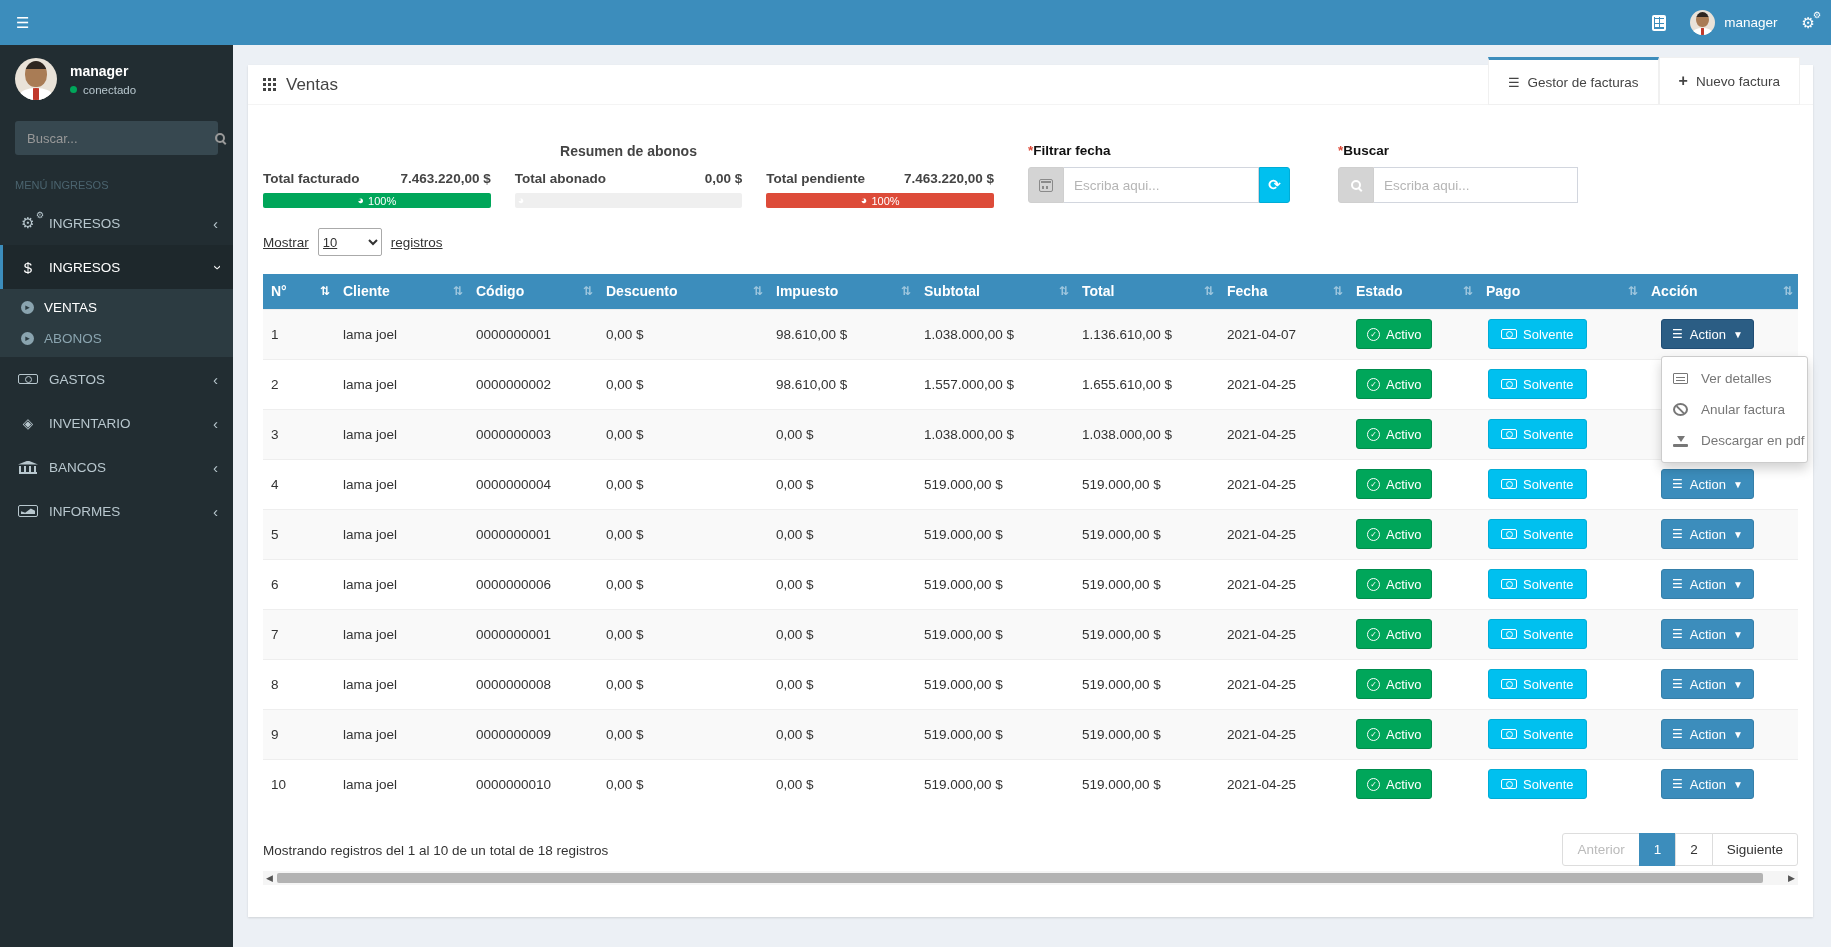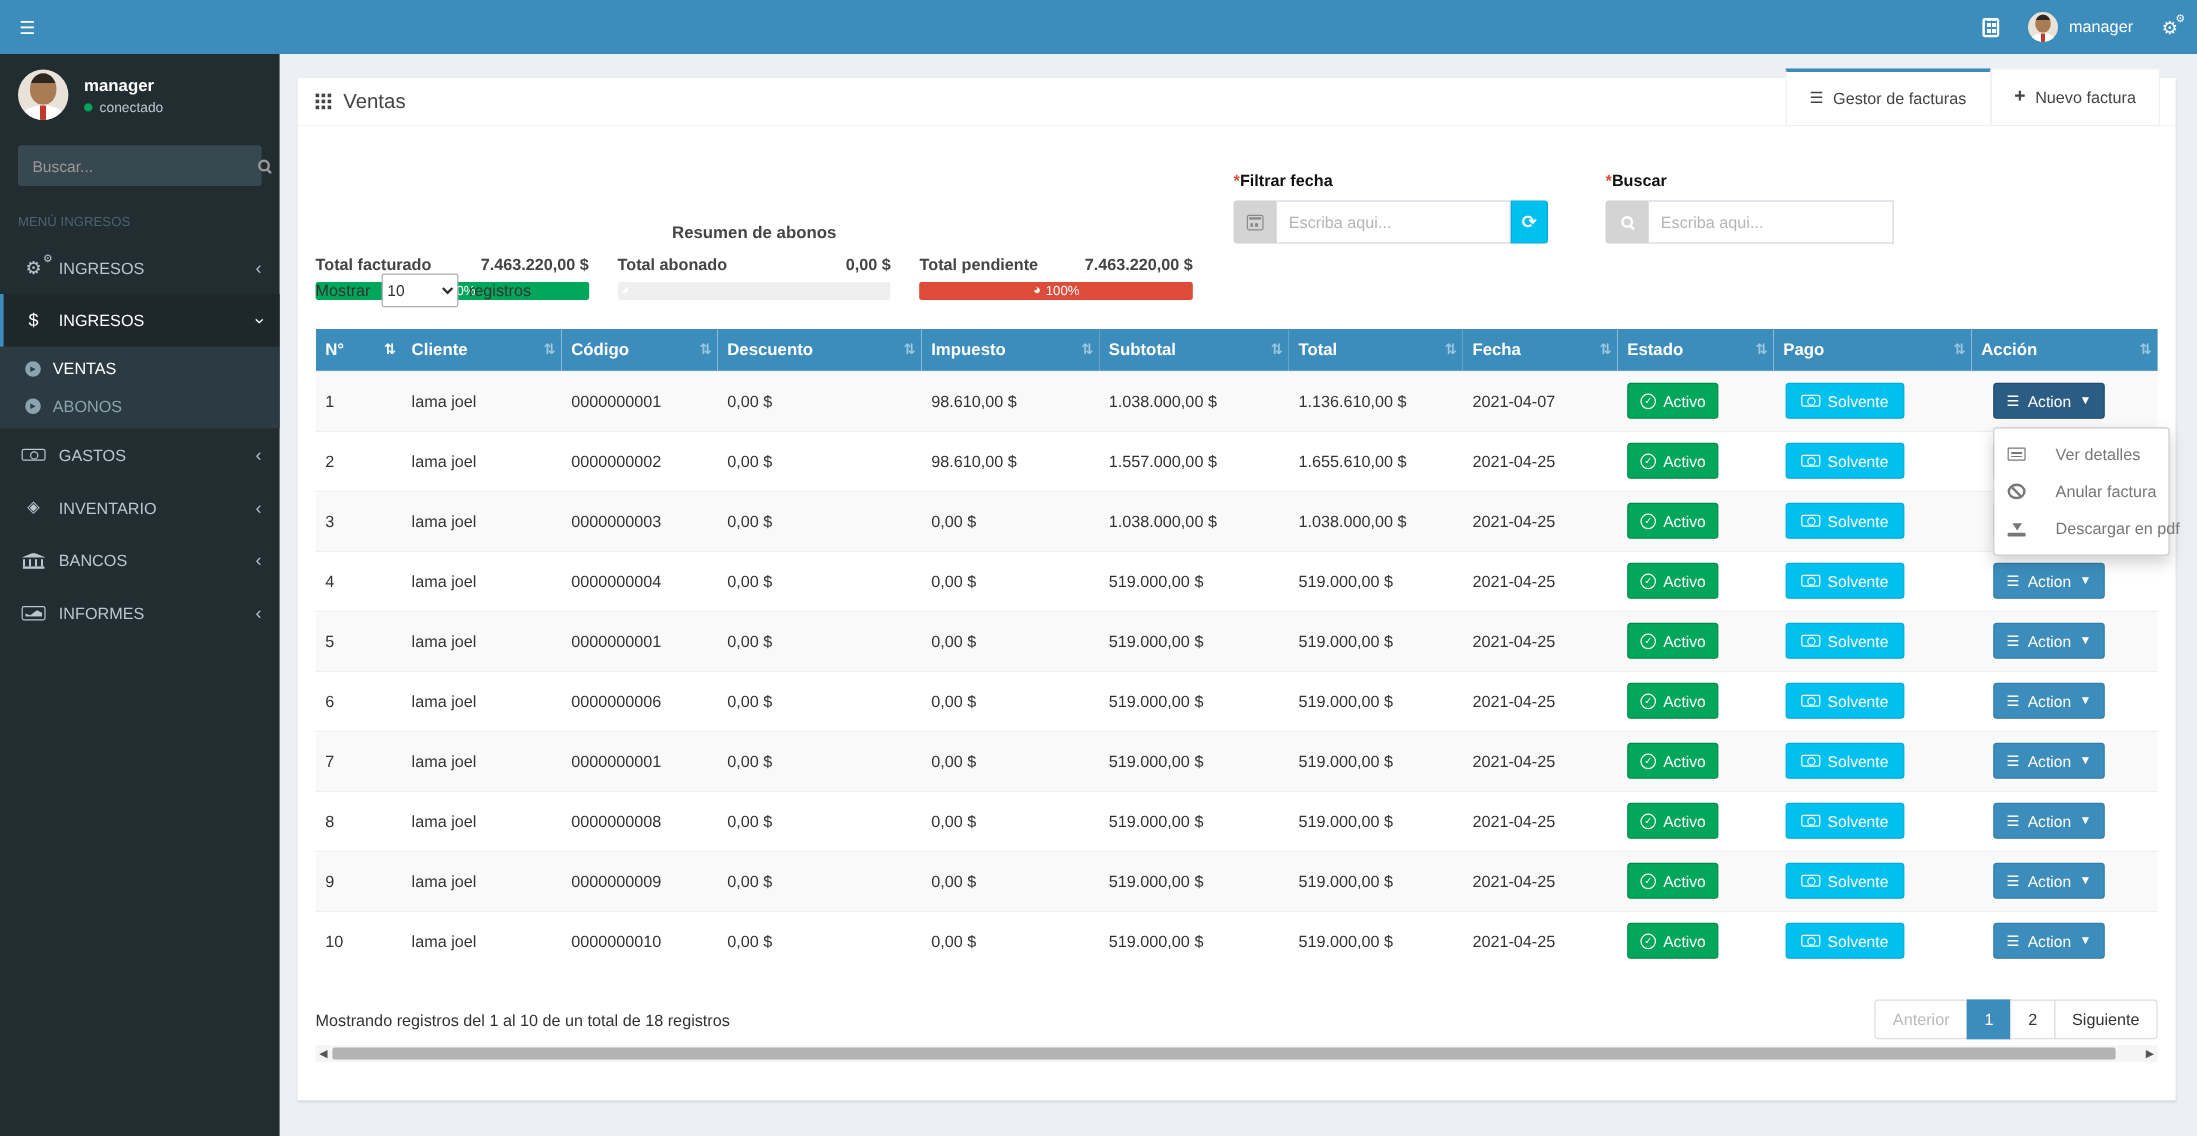--- a/index.html
+++ b/index.html
@@ -84,21 +84,21 @@
   .box { position:absolute; left:248px; top:65px; width:1565px; height:852px; background:#fff; box-shadow:0 1px 2px rgba(0,0,0,.12); }
   .box-header { height:40px; border-bottom:1px solid #f4f4f4; display:flex; align-items:center; padding:0 15px; }
   .box-title { display:flex; align-items:center; gap:9px; font-size:17px; color:#444; }
   .tabs { position:absolute; top:-8px; right:13px; display:flex; height:48px; }
   .tab { display:flex; align-items:center; gap:8px; padding:0 19px; font-size:13.5px; color:#444; background:#fff; border:1px solid #f0f0f0; cursor:pointer; }
   .tab.active { border-top:3px solid #3c8dbc; }
   .tab .plus { font-size:16px; font-weight:bold; }
   .tab .list-glyph { font-size:13px; }
 
   
-  .summary { position:absolute; left:7px; top:78px; width:747px;margin-top:42px; }
+  .summary { position:absolute; left:7px; top:78px; width:747px; }
   .summary-heading { text-align:center; font-size:14px; font-weight:bold; color:#444; margin-bottom:12px; }
   .stats { display:flex; gap:24px; padding:0 8px; }
   .stat { flex:1; }
   .stat-row { display:flex; justify-content:space-between; font-size:13.5px; font-weight:bold; color:#444; margin-bottom:7px; }
   .bar { height:15px; background:#efefef; border-radius:2px; display:flex; align-items:center; justify-content:center; gap:4px; color:#fff; font-size:11px; position:relative; }
   .bar .pie { font-size:11px; line-height:1; }
   .bar.green { background:#00a65a; }
   .bar.red { background:#dd4b39; }
   .bar.empty { justify-content:flex-start; padding-left:3px; }
 
@@ -109,41 +109,41 @@
   .filter-label { font-size:13.5px; font-weight:bold; color:#111; margin-bottom:9px; }
   .filter-label .req { color:#dd4b39; }
   .igroup { display:flex; height:36px; }
   .iaddon { width:36px; background:#d4d4d4; border:1px solid #cfcfcf; display:flex; align-items:center; justify-content:center; color:#8a8a8a; border-radius:3px 0 0 3px; }
   .iaddon.light { color:#fff; }
   .igroup input { flex:1; border:1px solid #d2d6de; border-left:0; outline:0; padding:0 10px; font-size:13.5px; color:#555; font-family:inherit; min-width:0; }
   .igroup input::placeholder { color:#b5b5b5; }
   .btn-refresh { width:31px; background:#00c0ef; border:1px solid #00acd6; color:#fff; font-size:15px; font-weight:bold; display:flex; align-items:center; justify-content:center; cursor:pointer; border-radius:0 3px 3px 0; }
 
   
-  .length-row { position:absolute; left:15px; top:163px; display:flex; align-items:center; gap:9px; font-size:13.5px; color:#333; }
+  .length-row { position:absolute; left:15px; top:163px; display:flex; align-items:center; gap:9px; font-size:13.5px; color:#333;text-decoration:underline; }
   .length-row select { width:64px; height:28px; font-size:13px; color:#333; border:1px solid #aaa; border-radius:2px; background:#fff; font-family:inherit; }
 
   
   .tbl { position:absolute; left:15px; top:209px; width:1535px; border-collapse:collapse; table-layout:fixed; }
   .tbl th { background:#3c8dbc; color:#fff; font-size:14px; text-align:left; height:35px; padding-left:8px; position:relative; font-weight:bold; }
   .tbl th .sort { position:absolute; right:5px; top:50%; transform:translateY(-50%); font-size:12px; color:rgba(255,255,255,.5); cursor:pointer; }
   .tbl th.sorted .sort { color:#fff; }
   .tbl td { height:50px; font-size:13.5px; color:#333; padding-left:8px; border-top:1px solid #eee; }
   .tbl tbody tr:nth-child(odd) { background:#f9f9f9; }
   .badge { height:30px; display:inline-flex; align-items:center; gap:6px; padding:0 10px; border-radius:3px; color:#fff; font-size:13px; cursor:pointer; }
   .badge-green { background:#00a65a; border:1px solid #008d4c; }
   .badge-cyan { background:#00c0ef; border:1px solid #00acd6; margin-left:2px; padding:0 12px; }
   .btn-action { background:#3c8dbc; border:1px solid #367fa9; margin-left:10px; height:30px; display:inline-flex; align-items:center; gap:7px; padding:0 10px; border-radius:3px; color:#fff; font-size:13px; cursor:pointer; font-family:inherit; }
   .btn-action.open { background:#2b5d84; border-color:#204d74; }
   .btn-action .list-glyph { font-size:12px; }
   .caret { font-size:10px; }
 
   
   .dropdown { position:absolute; left:1413px; top:291px; width:147px; background:#fff; border:1px solid #ccc; border-radius:3px; box-shadow:0 6px 12px rgba(0,0,0,.18); padding:6px 0; z-index:30; }
-  .dd-item { display:flex; align-items:center; gap:25px; padding:8px 11px; font-size:13.5px; color:#777; cursor:pointer; white-space:nowrap; }
+  .dd-item { display:flex; align-items:center; gap:13px; padding:8px 11px; font-size:13.5px; color:#777; cursor:pointer; white-space:nowrap; }
   .dd-item .ic { color:#777; width:15px; }
 
   
   .tbl-info { position:absolute; left:15px; top:778px; font-size:13.5px; color:#333; }
   .pagination { position:absolute; right:15px; top:768px; display:flex; }
   .pg { border:1px solid #ddd; background:#fff; padding:8px 14px; font-size:13.5px; color:#333; margin-left:-1px; cursor:pointer; }
   .pg:first-child { border-radius:3px 0 0 3px; }
   .pg:last-child { border-radius:0 3px 3px 0; }
   .pg.disabled { color:#bbb; }
   .pg.active { background:#3c8dbc; border-color:#3c8dbc; color:#fff; }

